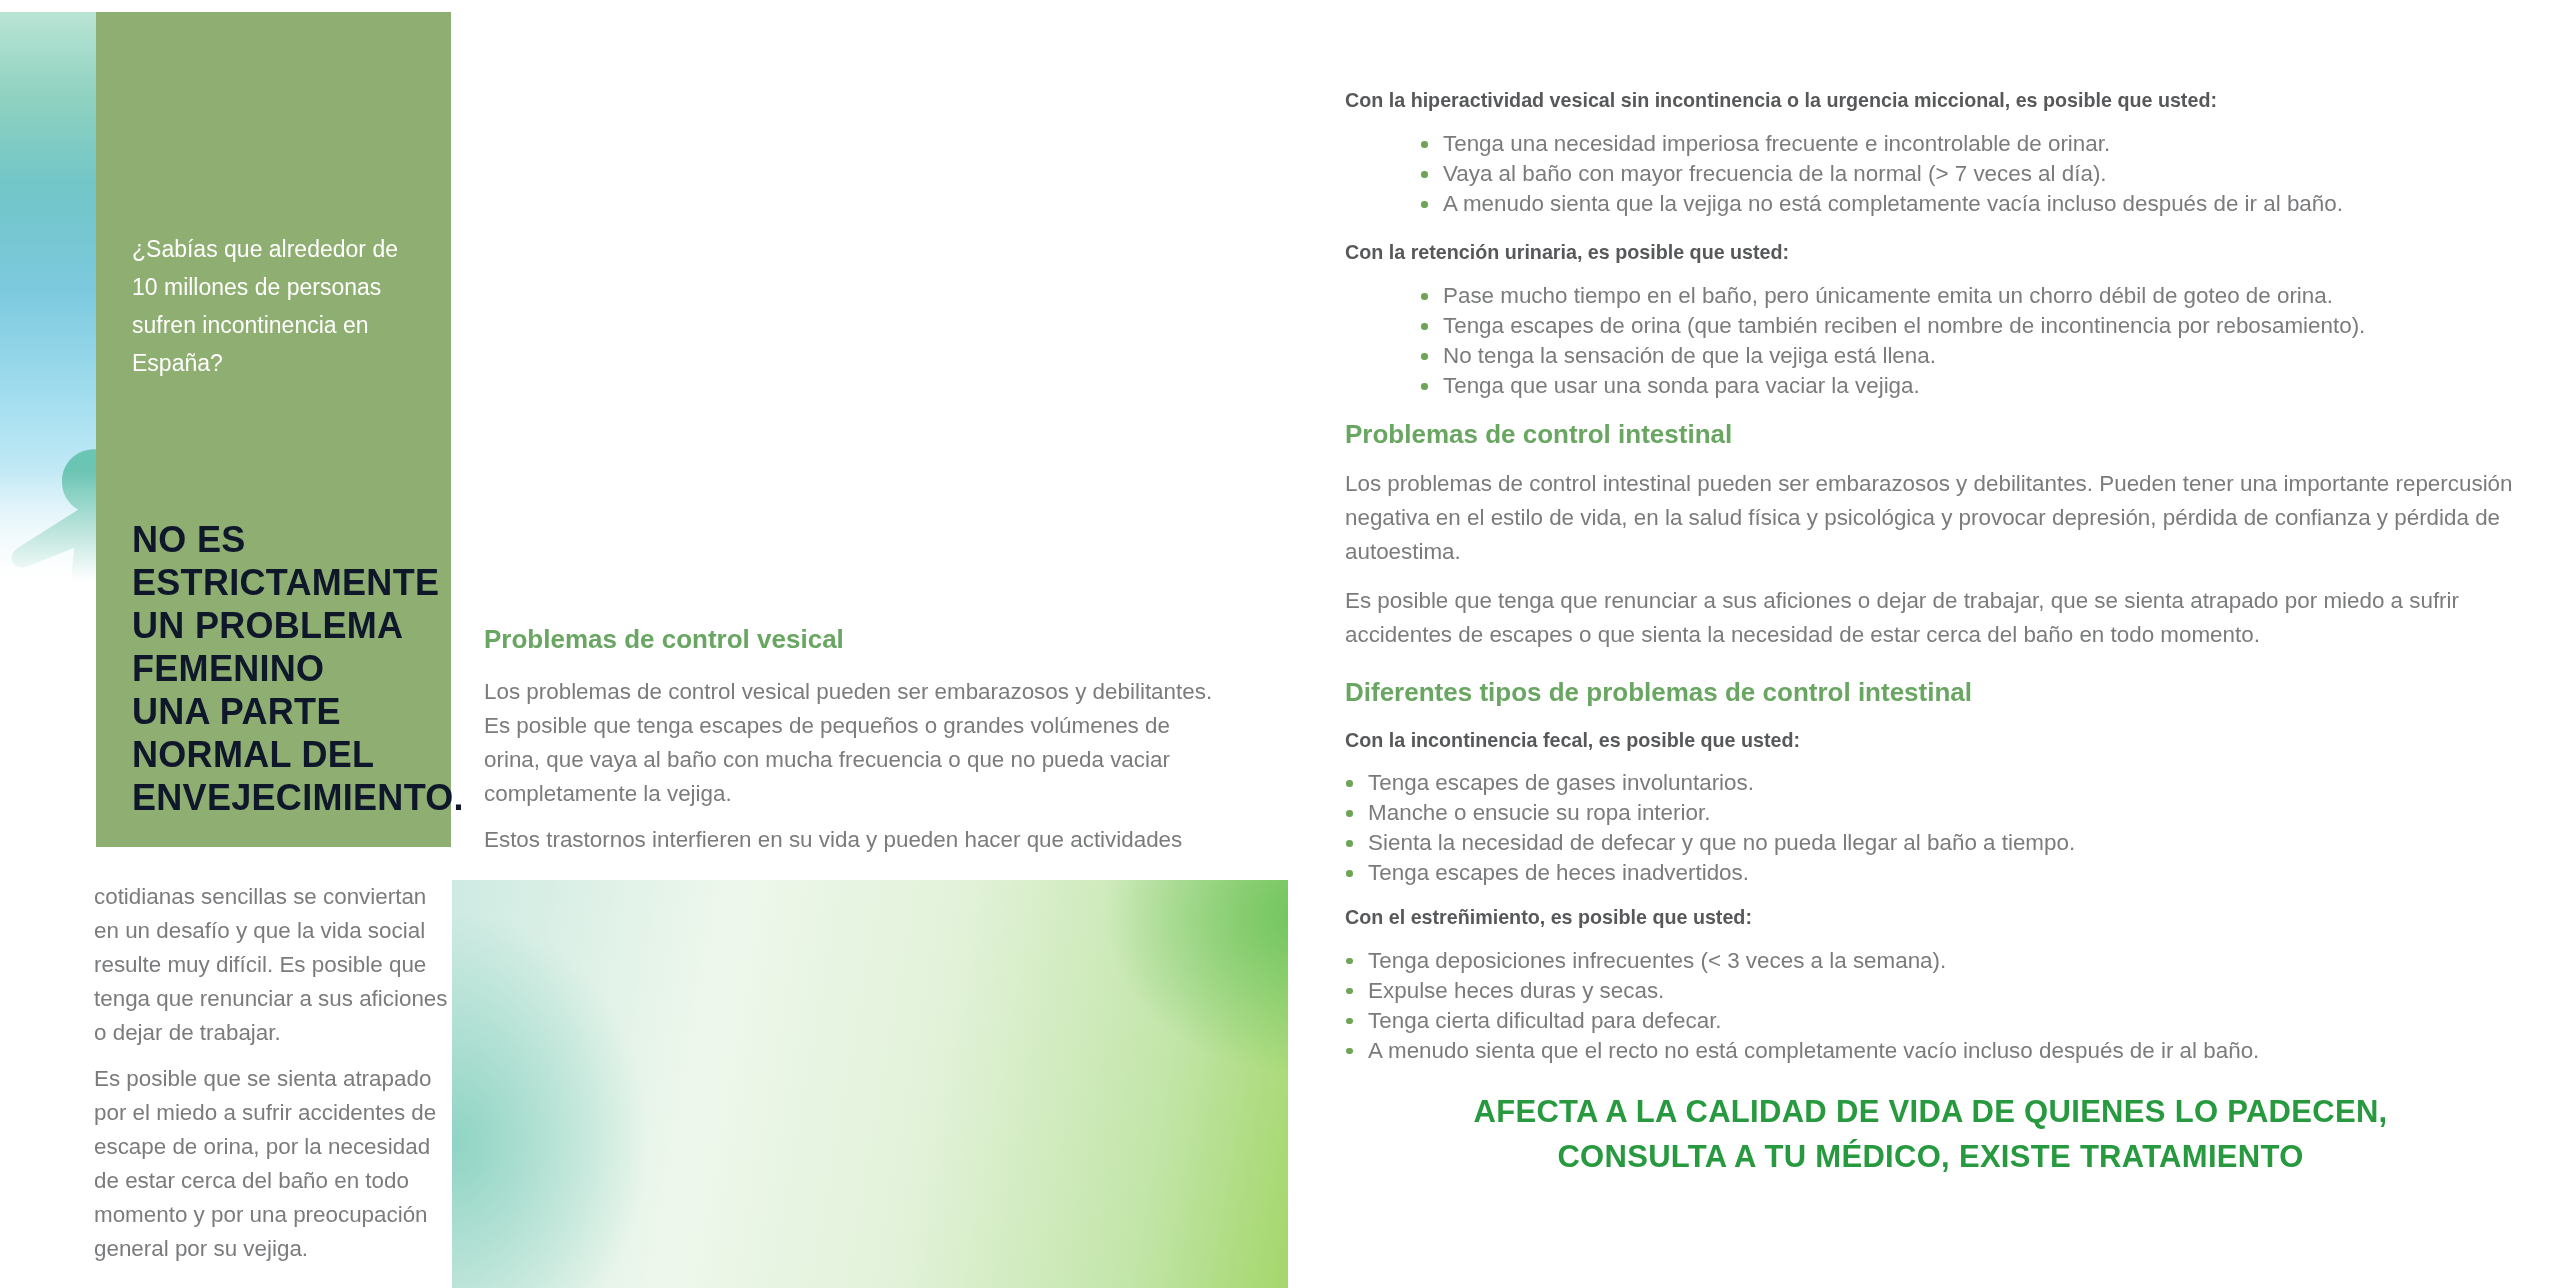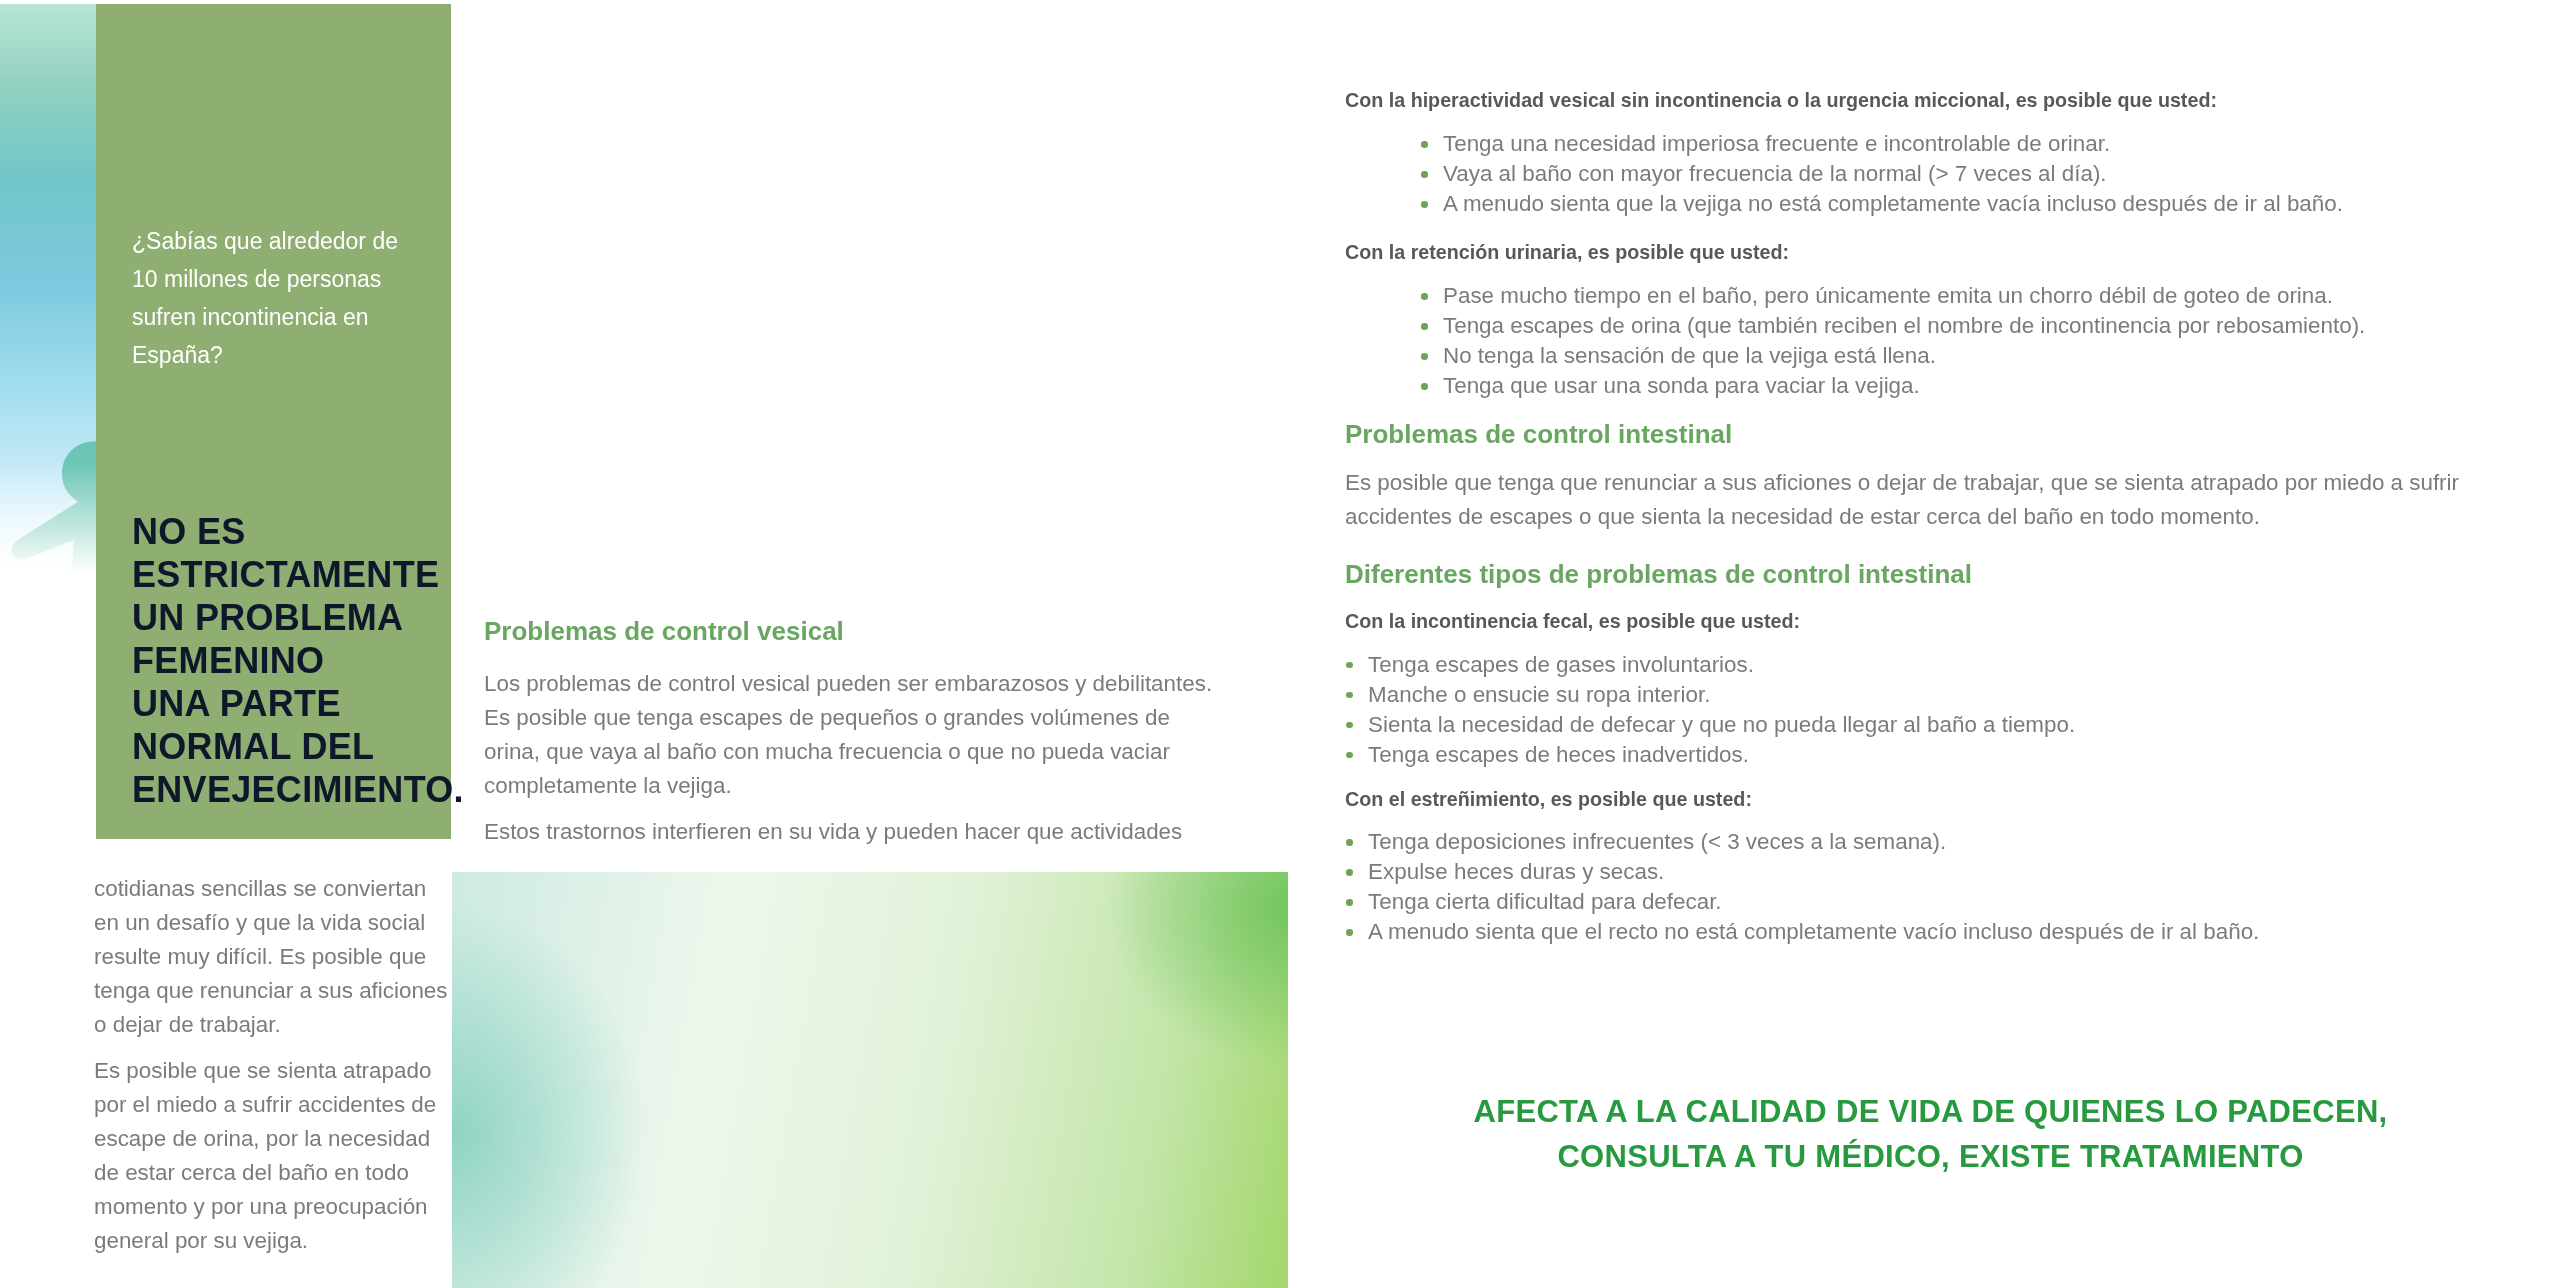--- a/index.html
+++ b/index.html
@@ -10,21 +10,21 @@
     --bullet:#6da455;
     --footer:#27993e;
   }
   *{margin:0;padding:0;box-sizing:border-box;}
   html,body{background:#ffffff;}
   body{font-family:"Liberation Sans","DejaVu Sans",sans-serif;}
   .sheet{position:relative;width:2576px;height:1288px;background:#ffffff;overflow:hidden;}
 
   
   .page-left{position:absolute;left:0;top:0;width:1288px;height:1034px;
-             padding:4px 71px 0 94px;display:flow-root;}
+             padding:12px 71px 0 94px;display:flow-root;}
   .art-col{float:left;width:450px;height:868px;margin-left:-94px;margin-right:34px;position:relative;}
   .blue-strip{position:absolute;left:0;top:0;width:96px;height:579px;overflow:hidden;
               background:linear-gradient(180deg,#b9e4d4 0%,#8ed1c0 15%,#72c6c8 30%,#7cc9de 48%,
                          #a5dff0 68%,#d0eef8 85%,#f4fbfd 100%);}
   .blue-strip::after{content:"";position:absolute;left:0;right:0;bottom:0;height:120px;
               background:linear-gradient(180deg,rgba(255,255,255,0) 0%,#ffffff 92%);}
   .green-box{position:absolute;left:96px;top:0;width:355px;height:835px;
              background:var(--green-panel);padding:218px 33px 0 36px;}
   .green-lead{color:#ffffff;font-size:23px;line-height:38px;font-weight:400;}
   .green-claim{color:#0f172a;font-size:36px;line-height:43px;font-weight:700;
@@ -147,20 +147,21 @@
 
     <p class="intro g2">Con la retención urinaria, es posible que usted:</p>
     <ul class="bullets indent">
         <li>Pase mucho tiempo en el baño, pero únicamente emita un chorro débil de goteo de orina.</li>
         <li>Tenga escapes de orina (que también reciben el nombre de incontinencia por rebosamiento).</li>
         <li>No tenga la sensación de que la vejiga está llena.</li>
         <li>Tenga que usar una sonda para vaciar la vejiga.</li>
       </ul>
 
     <h2 class="section-heading h-intestinal">Problemas de control intestinal</h2>
+    <p class="body p1">Los problemas de control intestinal pueden ser embarazosos y debilitantes. Pueden tener una importante repercusión negativa en el estilo de vida, en la salud física y psicológica y provocar depresión, pérdida de confianza y pérdida de autoestima.</p>
     <p class="body p2">Es posible que tenga que renunciar a sus aficiones o dejar de trabajar, que se sienta atrapado por miedo a sufrir accidentes de escapes o que sienta la necesidad de estar cerca del baño en todo momento.</p>
 
     <h2 class="section-heading h-intestinal-types">Diferentes tipos de problemas de control intestinal</h2>
 
     <p class="intro g3">Con la incontinencia fecal, es posible que usted:</p>
     <ul class="bullets flush">
         <li>Tenga escapes de gases involuntarios.</li>
         <li>Manche o ensucie su ropa interior.</li>
         <li>Sienta la necesidad de defecar y que no pueda llegar al baño a tiempo.</li>
         <li>Tenga escapes de heces inadvertidos.</li>

